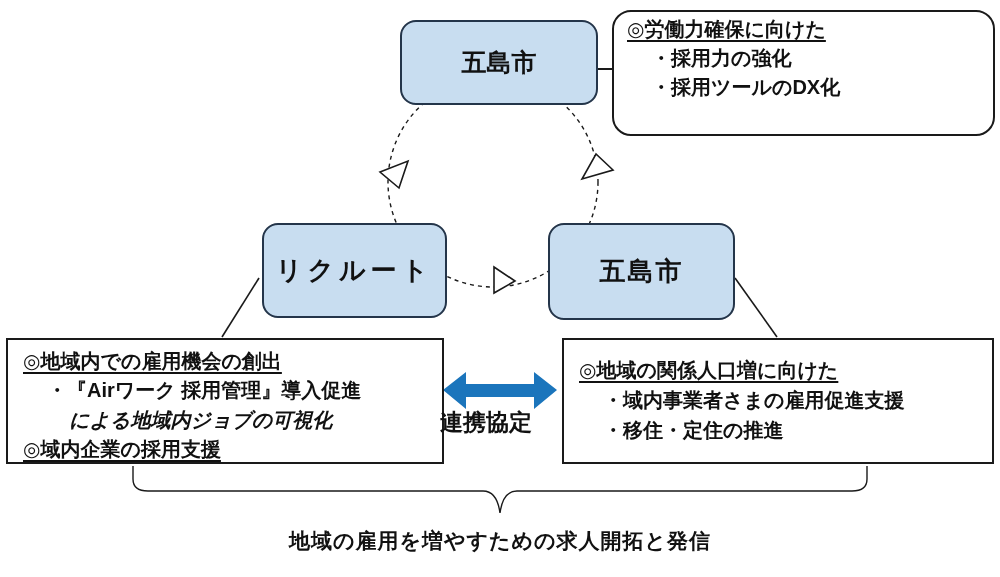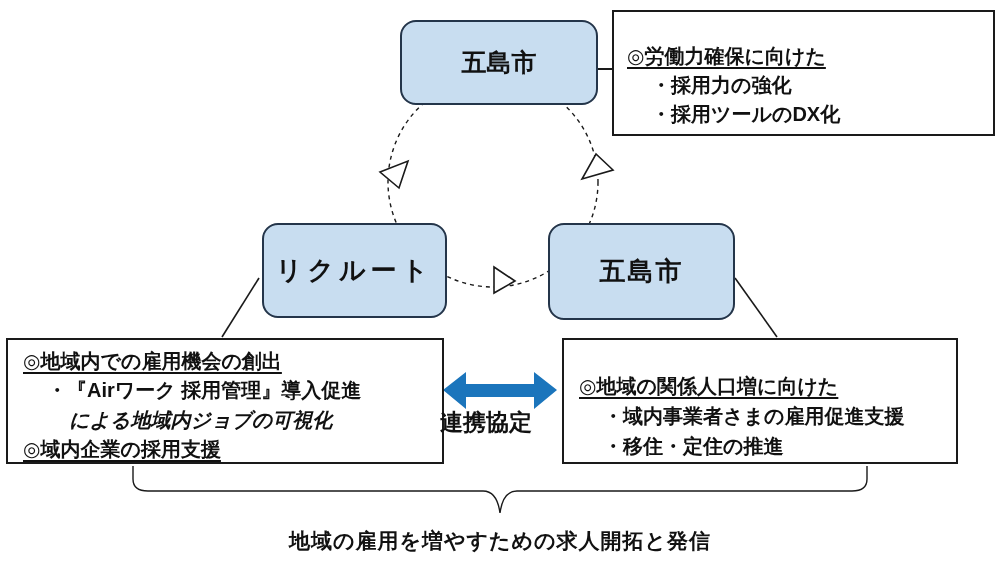--- a/index.html
+++ b/index.html
@@ -16,23 +16,23 @@
     border-radius:16px;
     font-weight:bold;text-align:center;line-height:1.25;box-sizing:border-box;
   }
   #node-top{left:400px;top:20px;width:198px;height:85px;font-size:25px;}
   #node-left{left:262px;top:223px;width:185px;height:95px;font-size:26px;letter-spacing:5px;}
   #node-right{left:548px;top:223px;width:187px;height:97px;font-size:26px;letter-spacing:2px;}
   .callout{
     position:absolute;background:#fff;border:2px solid var(--line,#1a1a1a);
     box-sizing:border-box;font-weight:bold;font-size:20px;line-height:1.45;
   }
-  #callout-top-right{left:612px;top:10px;width:383px;height:126px;padding:30px 6px 6px 13px;}
+  #callout-top-right{left:612px;top:10px;width:383px;height:126px;padding:3px 6px 6px 13px;border-radius:19px;}
   #callout-bottom-left{left:6px;top:338px;width:438px;height:126px;padding:7px 6px 6px 15px;line-height:1.47;}
-  #callout-bottom-right{left:562px;top:338px;width:396px;height:126px;padding:31px 6px 6px 15px;line-height:1.5;}
+  #callout-bottom-right{left:562px;top:338px;width:432px;height:126px;padding:15px 6px 6px 15px;line-height:1.5;}
   .h{text-decoration:underline;text-decoration-thickness:1.5px;text-underline-offset:4px;}
   .ind1{padding-left:24px;}
   .ind2{padding-left:46px;font-style:italic;}
   #partnership-label{
     position:absolute;left:440px;top:407px;width:122px;
     font-weight:bold;font-size:23px;
   }
   #caption{
     position:absolute;left:0;top:527px;width:1000px;text-align:center;
     font-weight:bold;font-size:21px;letter-spacing:1px;

